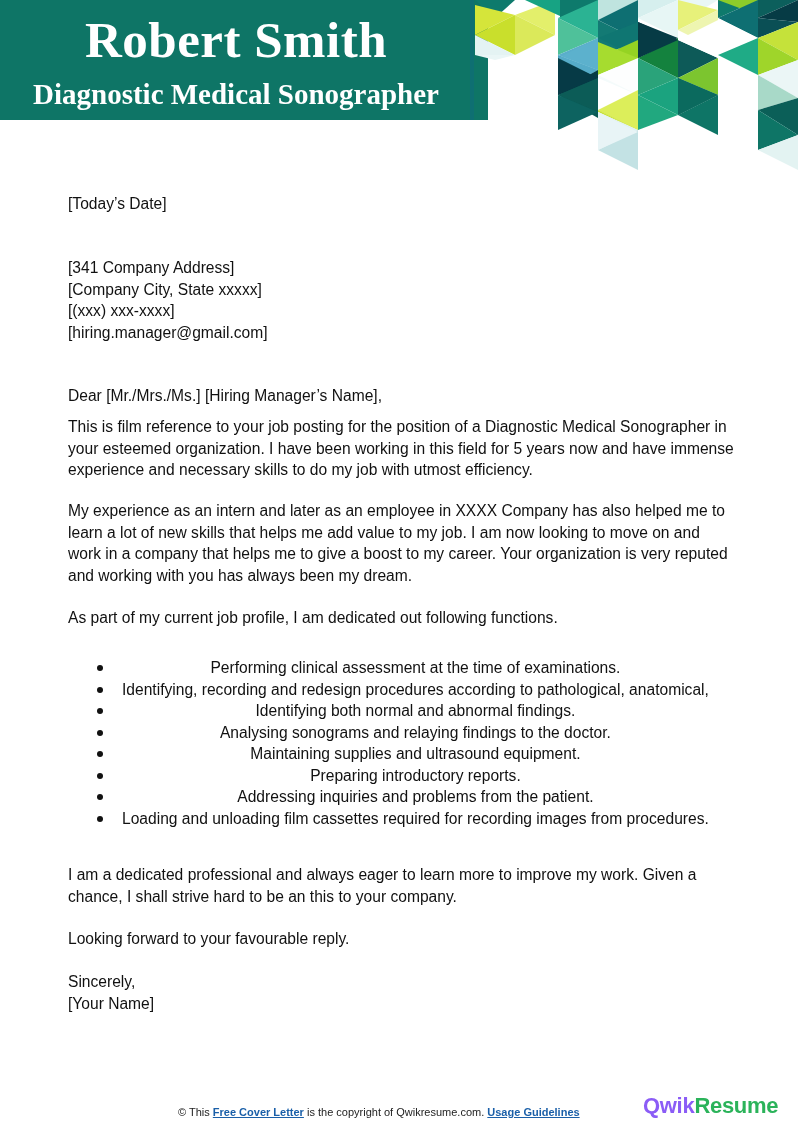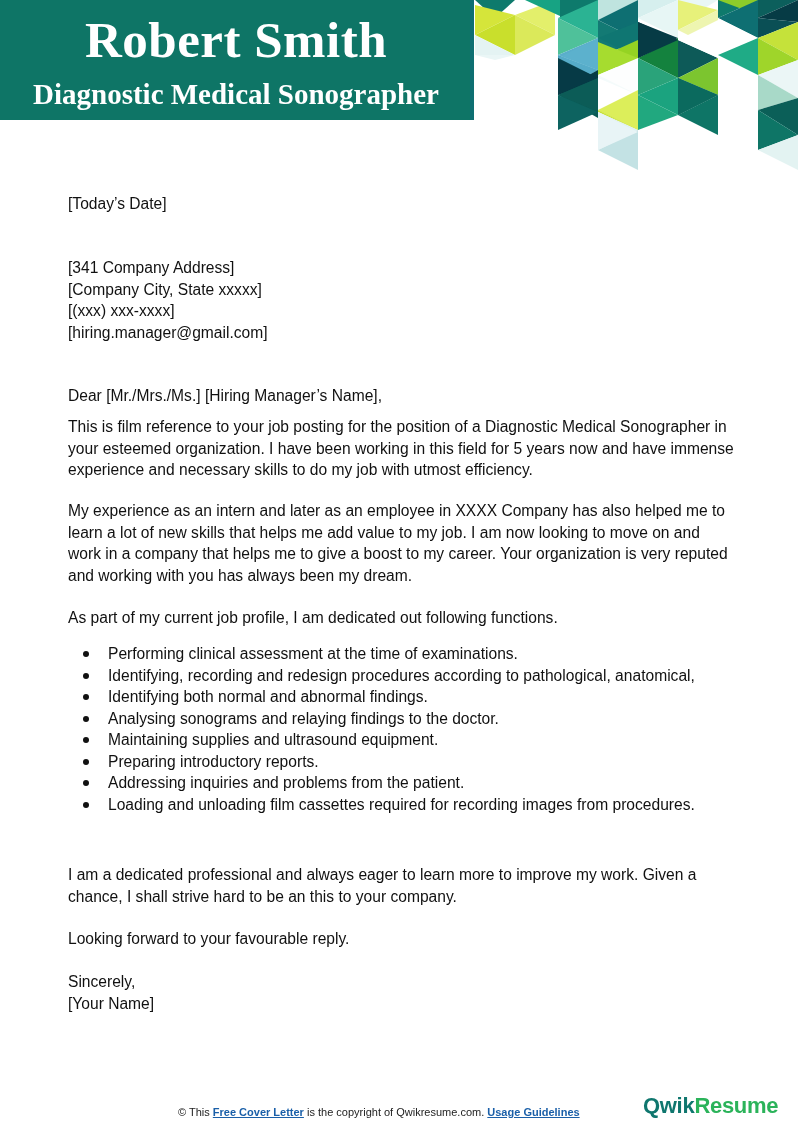--- a/index.html
+++ b/index.html
@@ -18,20 +18,21 @@
     .header-banner {
       position: absolute;
       left: 0;
       top: 0;
       width: 472px;
       height: 120px;
       background: #0e7566;
       color: #ffffff;
       text-align: center;
       font-family: "Liberation Serif", "DejaVu Serif", serif;
+      padding-left: 16px;
     }
     .header-name {
       position: absolute;
       left: 0;
       width: 472px;
       top: 10px;
       font-size: 51px;
       font-weight: bold;
       line-height: 60px;
       letter-spacing: 0.5px;
@@ -64,23 +65,24 @@
       position: absolute;
       left: 0;
       margin: 8px;
       white-space: nowrap;
     }
     .line { display: block; }
     .bullets {
       position: absolute;
       left: 0;
       top: 643px;
-      margin: 0;
+      margin: 14px;
       padding: 0;
       list-style: none;
+      text-align: center;
     }
     .bullets li {
       position: relative;
       padding-left: 48px;
       white-space: nowrap;
     }
     .bullet-dot {
       position: absolute;
       left: 23px;
       top: 8px;
@@ -110,21 +112,21 @@
     }
     .brand {
       position: absolute;
       left: 643px;
       top: 1093px;
       font-size: 22px;
       font-weight: bold;
       white-space: nowrap;
       letter-spacing: -0.3px;
     }
-    .brand-a { color: #0f766e; }
+    .brand-a { color: #8b5cf6; }
     .brand-b { color: #2bb35a; text-align: right; }
   </style>
 </head>
 <body>
 
 <div class="header-banner">
   <div class="header-name">Robert Smith</div>
   <div class="header-title">Diagnostic Medical Sonographer</div>
 </div>
 

